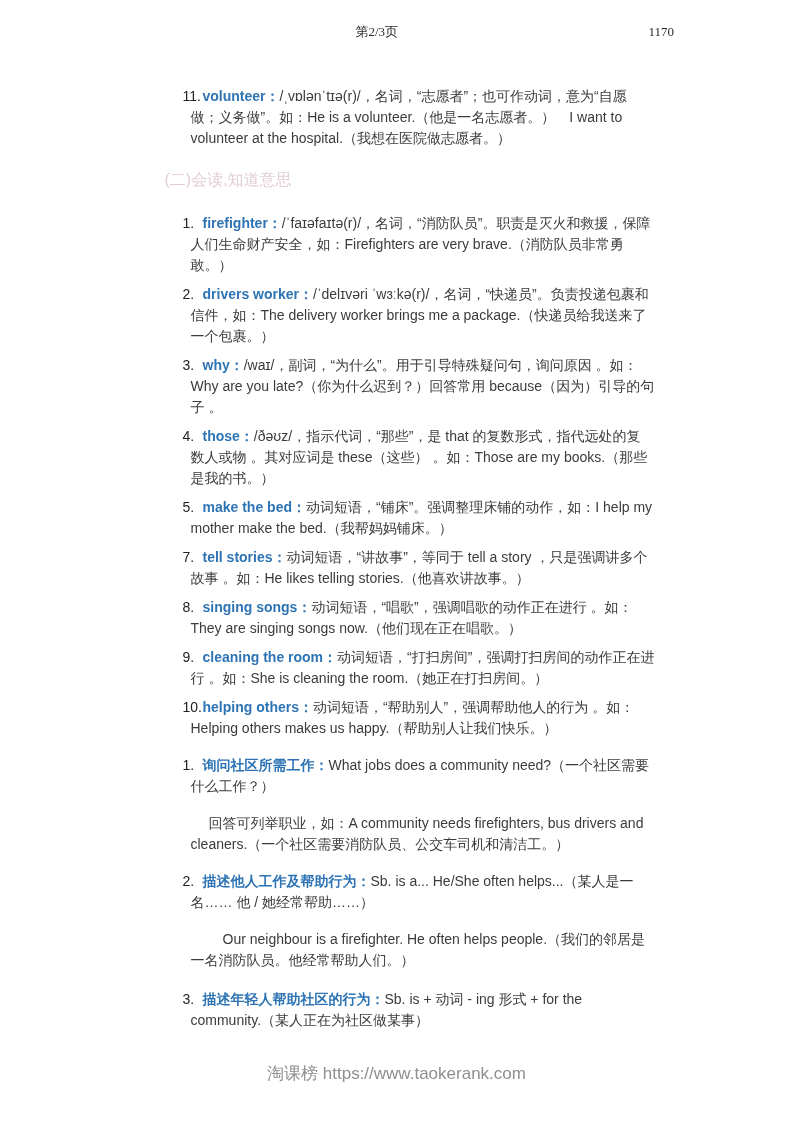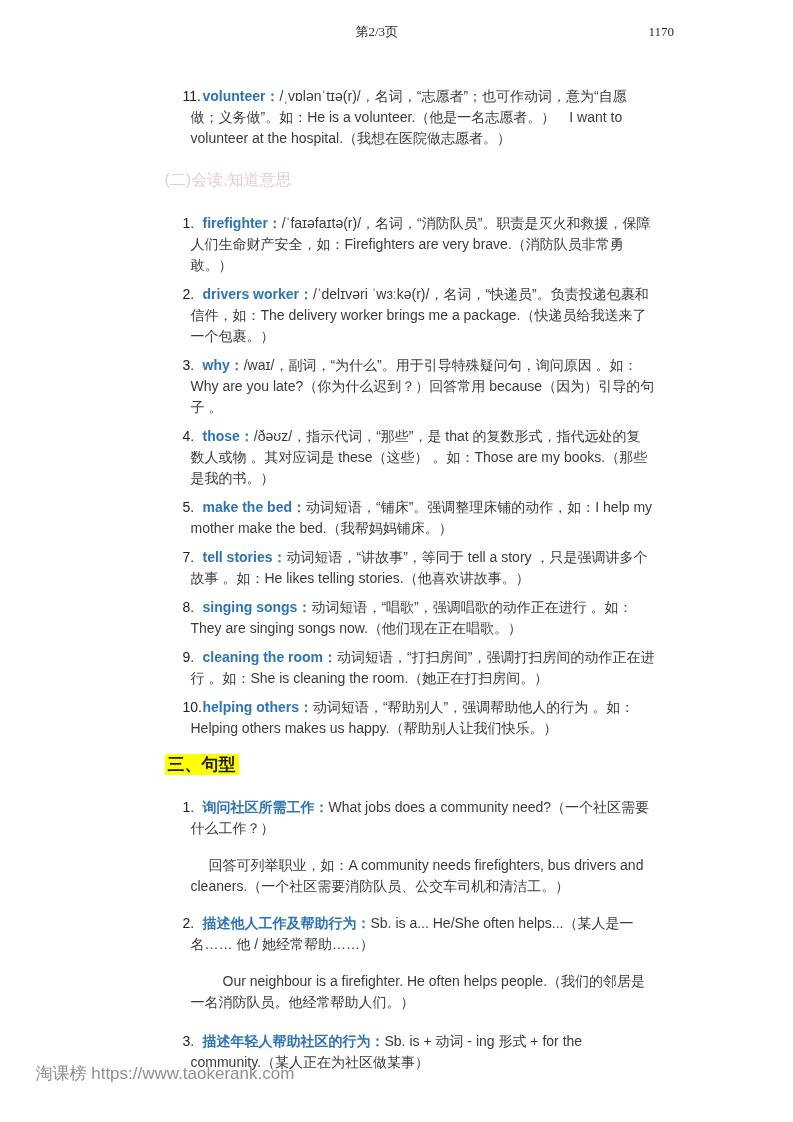--- a/index.html
+++ b/index.html
@@ -55,20 +55,21 @@
   p.sp.mt18{margin-top:18px;}
   p.fu{
     margin:16px 95px 0 0;
     padding-left:123px;
   }
   .fu1{text-indent:18px;}
   .fu2{text-indent:32px;}
   
   .footer{
     position:absolute;top:1062px;left:0;width:100%;
+    text-align:center;
     font-size:17px;line-height:24px;
     color:#8f8f8f;
   }
 </style>
 </head>
 <body>
 
 <div class="page">
 
   <div class="header">
@@ -94,21 +95,20 @@
 
 
     <p class="item"><span class="num">7.</span><span class="term">tell stories：</span><span>动词短语，“讲故事”，等同于 tell a story ，只是强调讲多个故事 。如：He likes telling stories.（他喜欢讲故事。）</span></p>
 
     <p class="item"><span class="num">8.</span><span class="term">singing songs：</span><span>动词短语，“唱歌”，强调唱歌的动作正在进行 。如：They are singing songs now.（他们现在正在唱歌。）</span></p>
 
     <p class="item"><span class="num">9.</span><span class="term">cleaning the room：</span><span>动词短语，“打扫房间”，强调打扫房间的动作正在进行 。如：She is cleaning the room.（她正在打扫房间。）</span></p>
 
     <p class="item"><span class="num">10.</span><span class="term">helping others：</span><span>动词短语，“帮助别人”，强调帮助他人的行为 。如：Helping others makes us happy.（帮助别人让我们快乐。）</span></p>
 
-    <h2 class="hl"><span class="bg">三、句型</span></h2>
 
     <p class="sp"><span class="num">1.</span><span class="term">询问社区所需工作：</span><span>What jobs does a community need?（一个社区需要什么工作？）</span></p>
 
     <p class="fu fu1">回答可列举职业，如：A community needs firefighters, bus drivers and cleaners.（一个社区需要消防队员、公交车司机和清洁工。）</p>
 
     <p class="sp"><span class="num">2.</span><span class="term">描述他人工作及帮助行为：</span><span>Sb. is a... He/She often helps...（某人是一名…… 他 / 她经常帮助……）</span></p>
 
     <p class="fu fu2">Our neighbour is a firefighter. He often helps people.（我们的邻居是一名消防队员。他经常帮助人们。）</p>
 
     <p class="sp mt18"><span class="num">3.</span><span class="term">描述年轻人帮助社区的行为：</span><span>Sb. is + 动词 - ing 形式 + for the community.（某人正在为社区做某事）</span></p>

